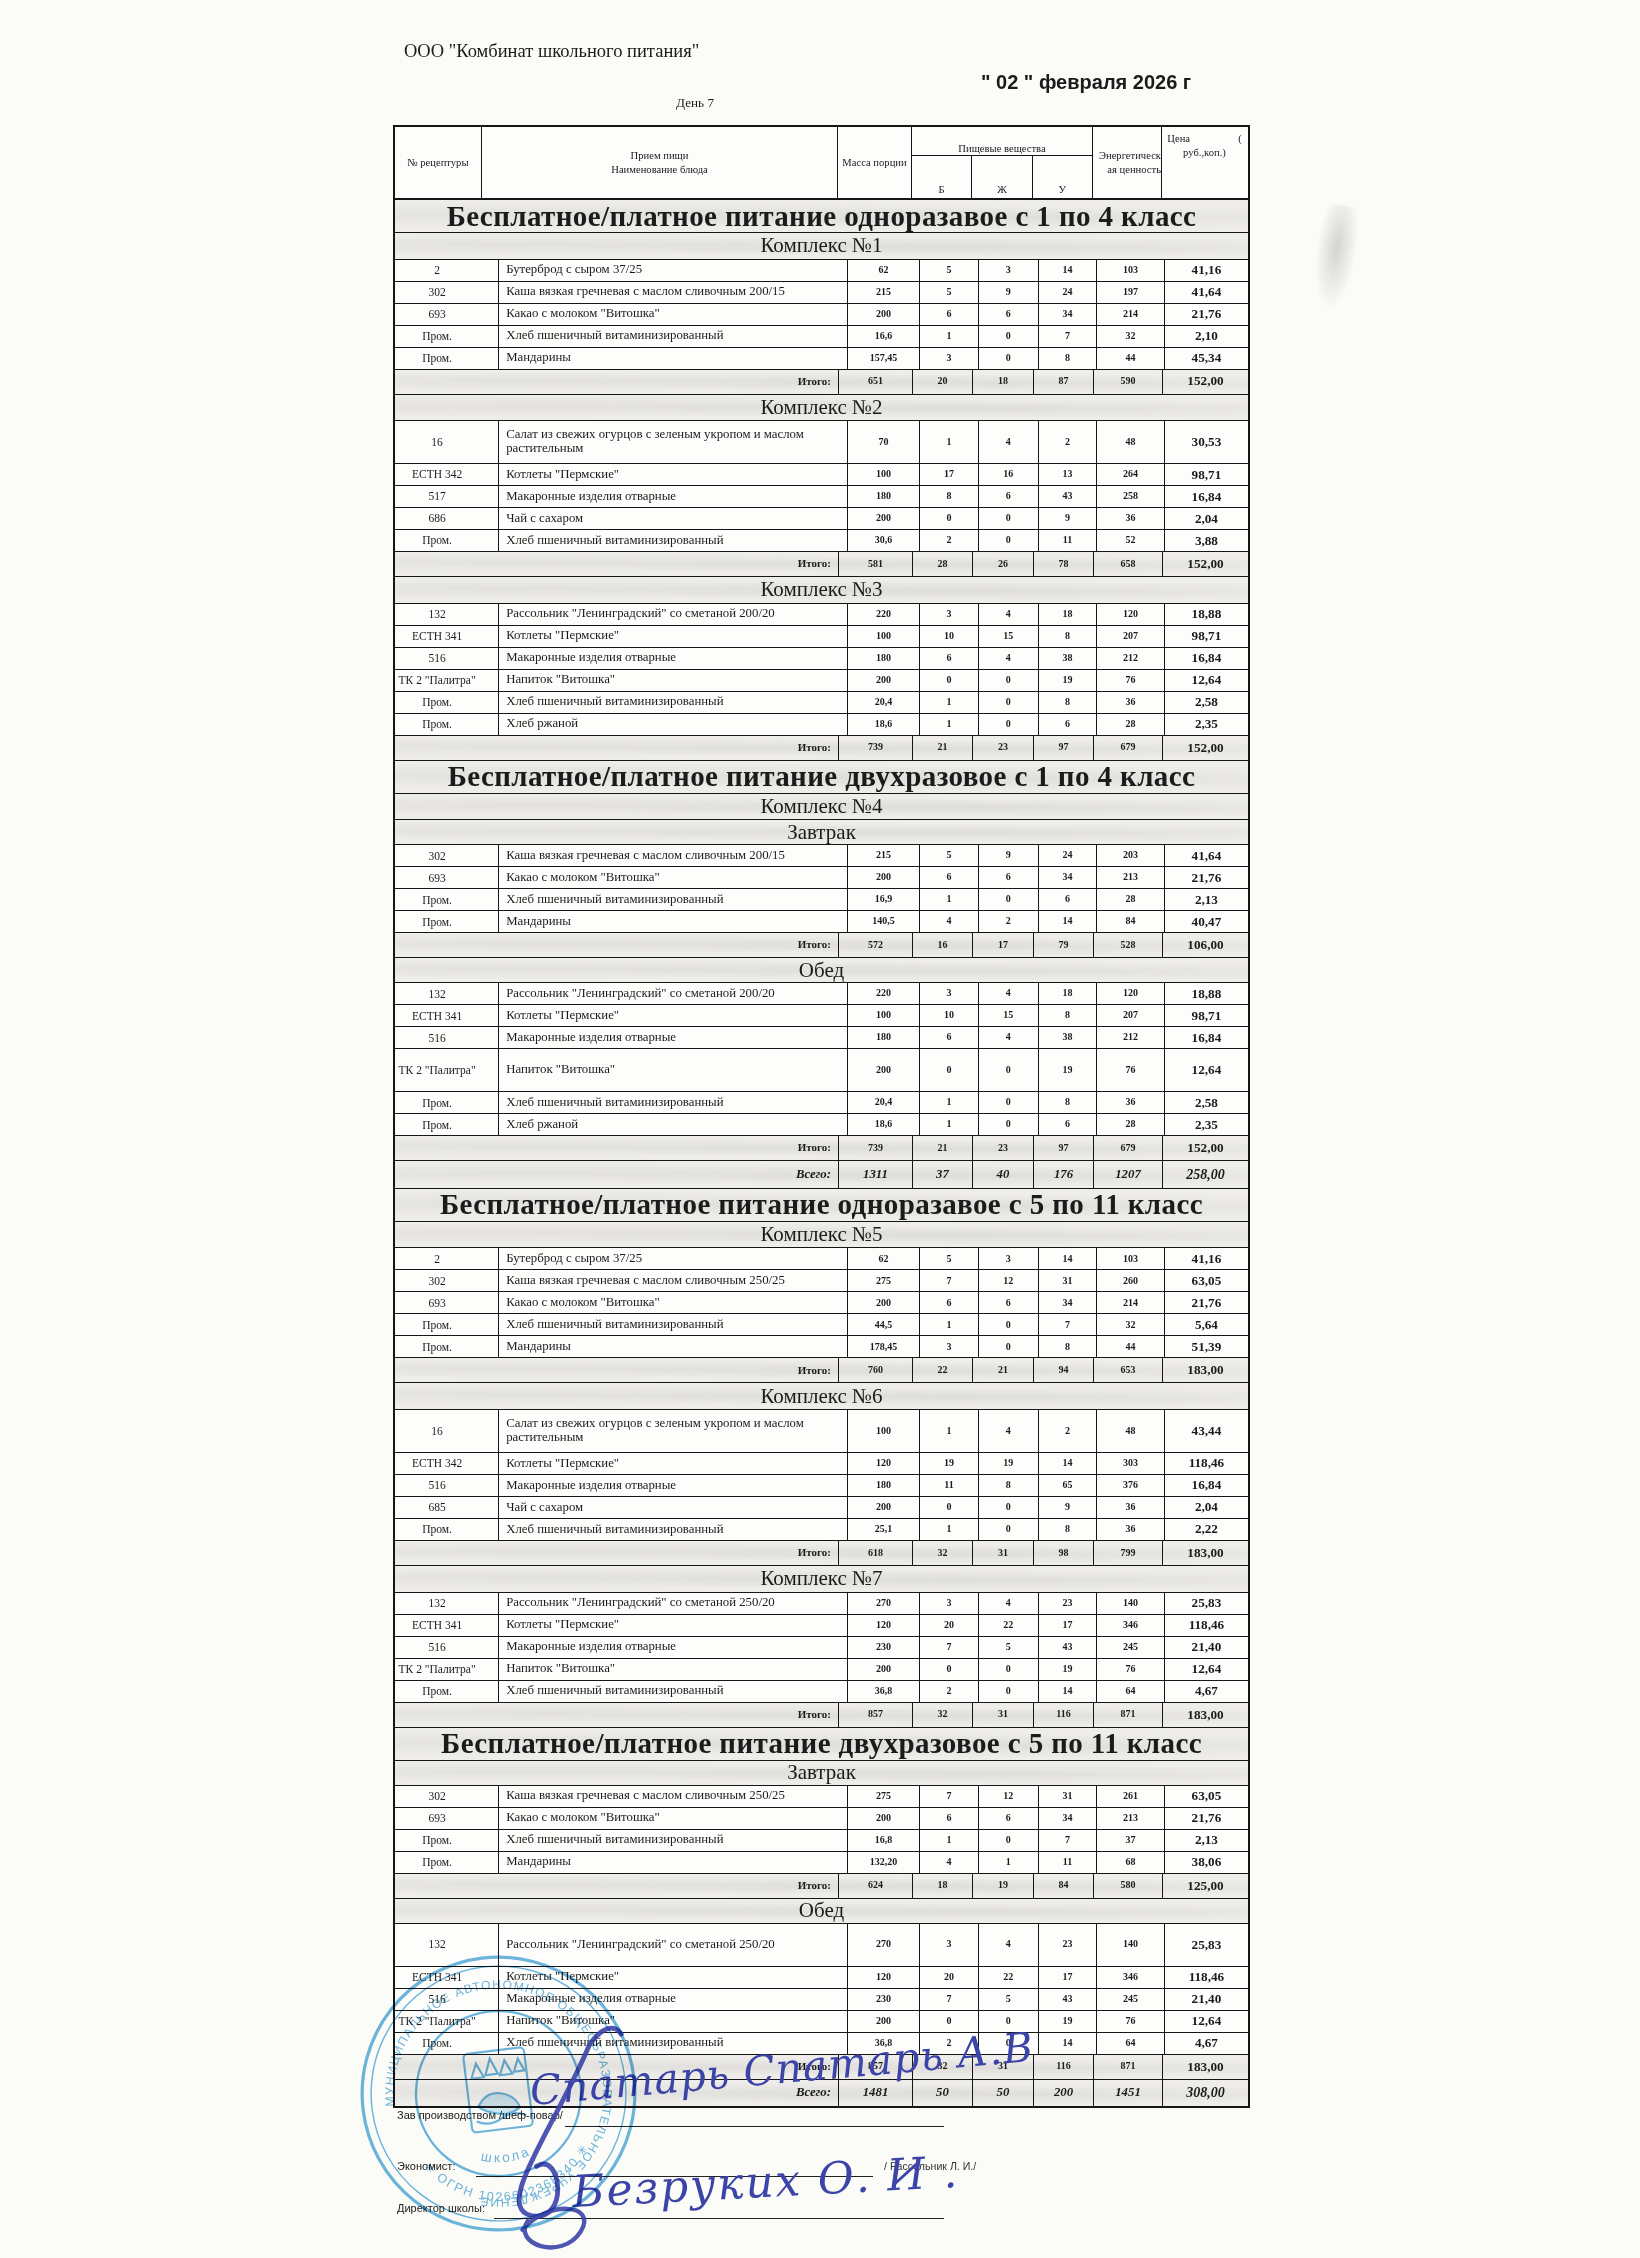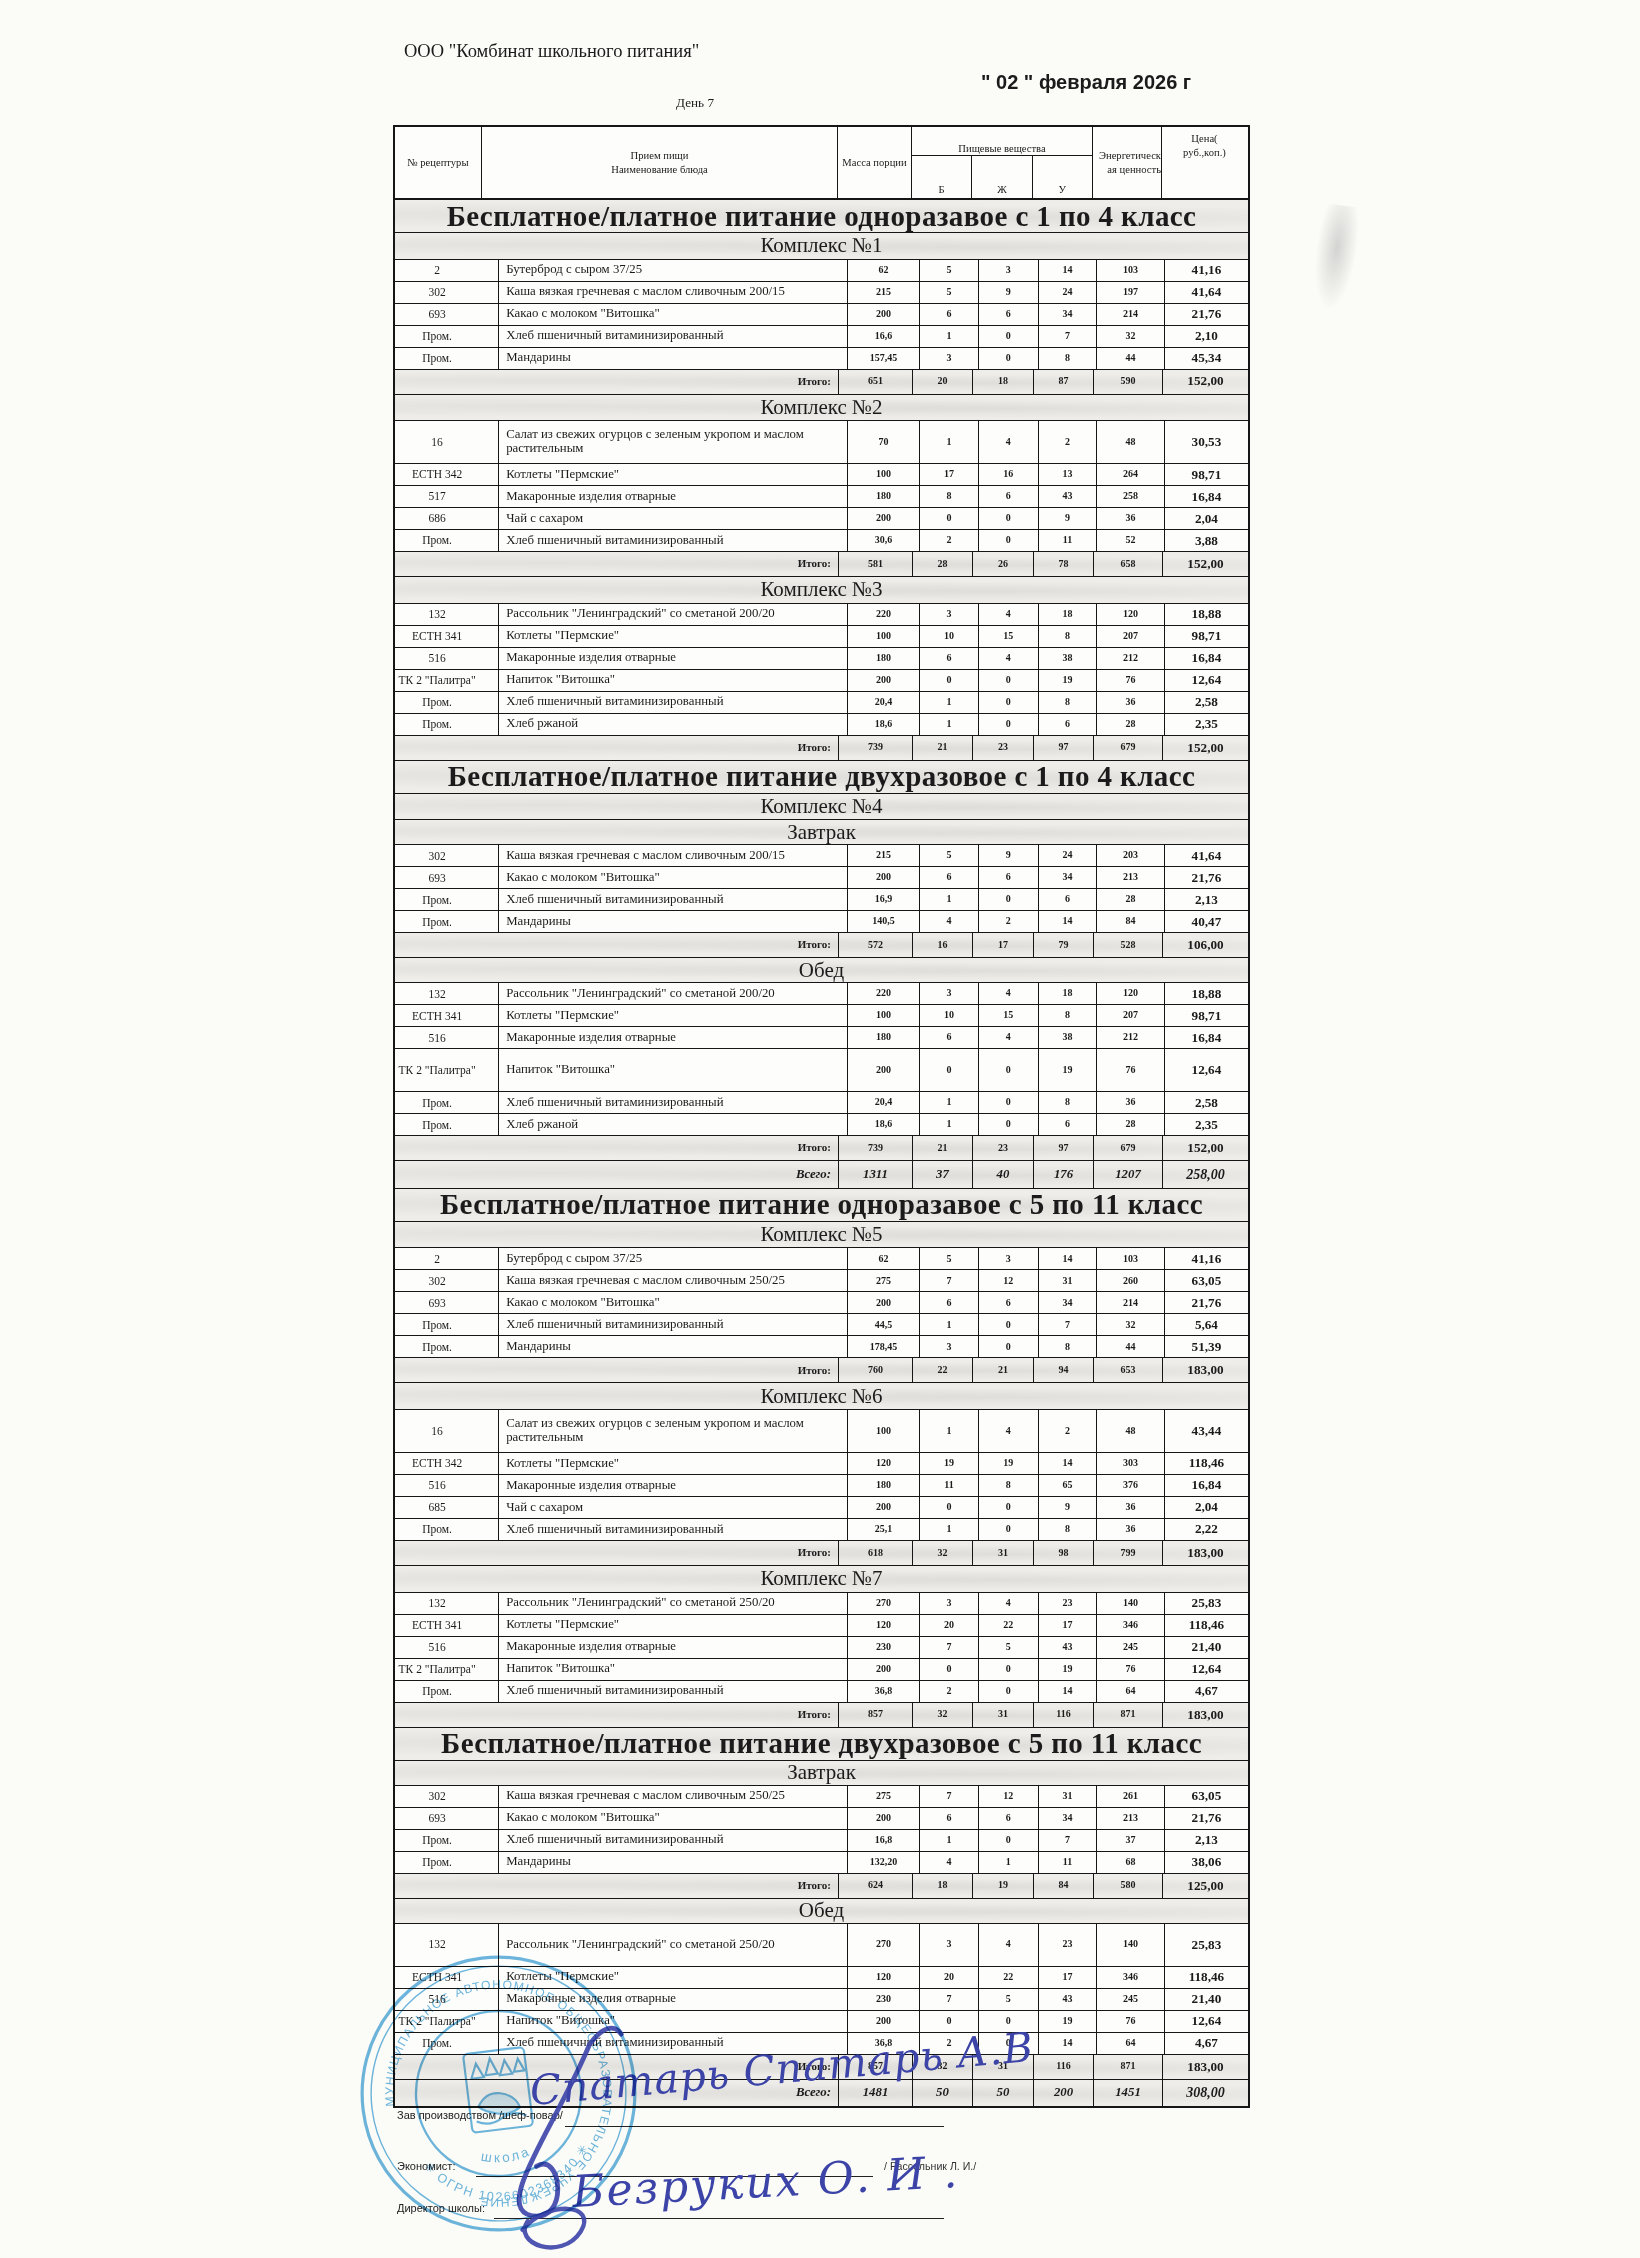--- a/index.html
+++ b/index.html
@@ -16,21 +16,21 @@
   .h-code{width:86px;}
   .h-name{width:356px;border-left:1.6px solid #161616;}
   .h-mass{width:74px;border-left:1.6px solid #161616;}
   .h-nutr{width:181px;border-left:1.6px solid #161616;display:flex;flex-direction:column;box-sizing:border-box;}
   .h-nutr-top{height:26.5px;display:flex;align-items:flex-end;justify-content:center;border-bottom:1.4px solid #161616;padding-bottom:1.8px;}
   .h-nutr-sub{flex:1;display:flex;}
   .hsub{flex:1;display:flex;align-items:flex-end;justify-content:center;padding-bottom:3.5px;box-sizing:border-box;}
   .hsub + .hsub{border-left:1.4px solid #161616;}
   .h-kcal{width:69px;border-left:1.6px solid #161616;align-items:flex-end;}
   .h-price{width:86px;border-left:1.6px solid #161616;justify-content:flex-start;padding-top:5.3px;}
-  .h-price .pr1{display:flex;width:100%;justify-content:center;padding:0 5.3px;box-sizing:border-box;}
+  .h-price .pr1{display:flex;width:100%;justify-content:space-between;padding:0 5.3px;box-sizing:border-box;}
   
   .row{display:flex;border-top:1.6px solid #161616;align-items:stretch;}
   .row:first-child{border-top:none;}
   .cell{box-sizing:border-box;display:flex;align-items:center;justify-content:center;text-align:center;line-height:1.08;}
   .cell + .cell{border-left:1.6px solid #161616;}
   .c-code{width:86px;font-size:11.5px;}
   .c-name{width:356px;justify-content:flex-start;text-align:left;padding:0.9px 3.5px 0.9px 7px;font-size:12.8px;margin-left:19px;}
   .c-label{width:443px;justify-content:flex-end;text-align:right;padding-right:7px;font-size:11px;font-weight:bold;}
   .c-mass{width:74px;font-size:10px;font-weight:bold;}
   .c-b{width:60px;font-size:10px;font-weight:bold;}

